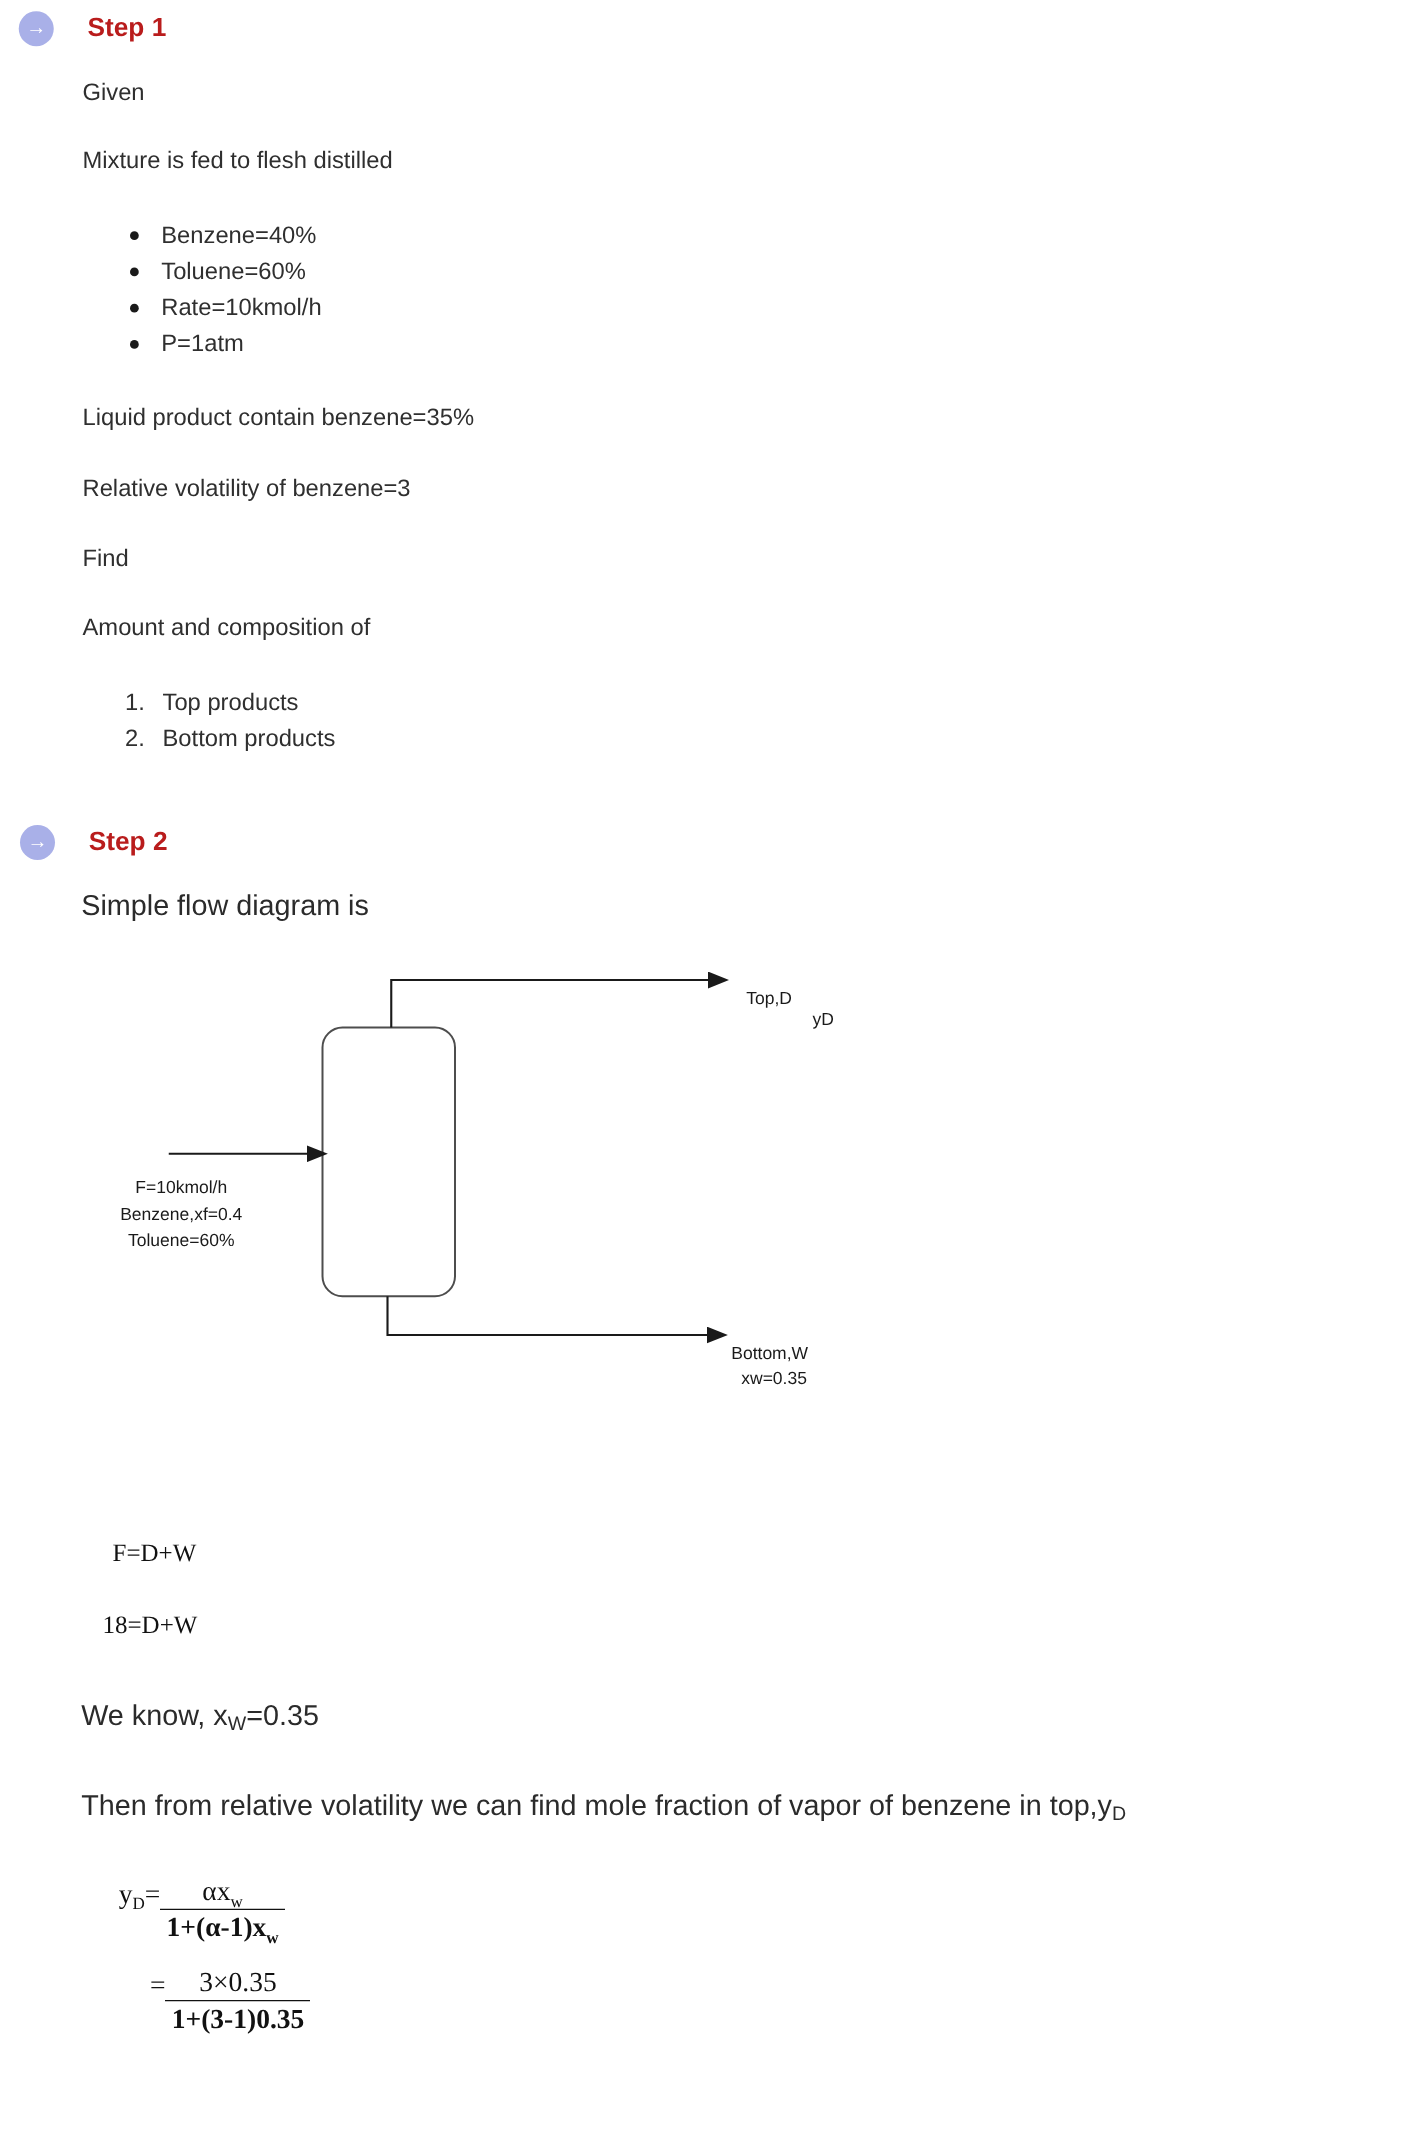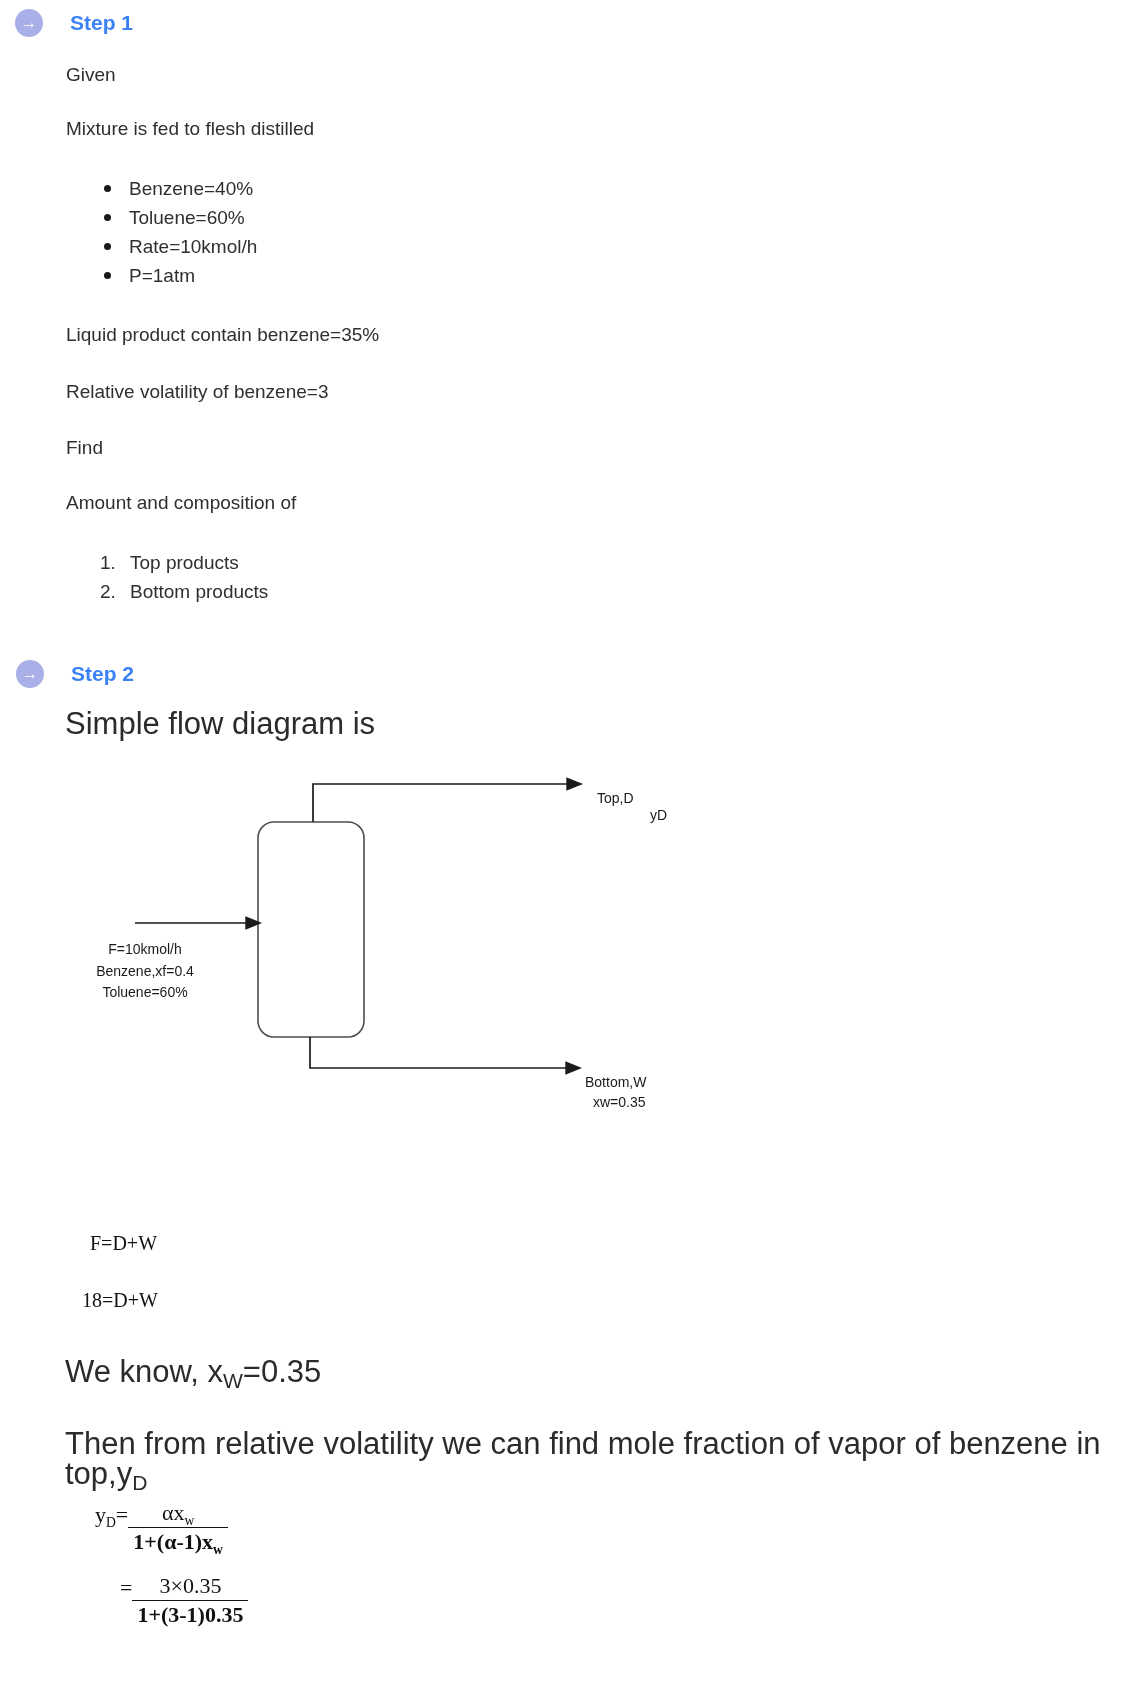--- a/index.html
+++ b/index.html
@@ -16,25 +16,25 @@
   .step-row{display:flex;align-items:center;height:28px;}
   .step-icon{
     width:28px;height:28px;border-radius:50%;
     background:#a9b0e8;color:#ffffff;
     display:flex;align-items:center;justify-content:center;
     font-size:16px;font-weight:bold;line-height:1;
     user-select:none;
   }
   .step-label{
     margin-left:27px;
-    color:#3b82f6;font-weight:bold;font-size:21px;line-height:28px;
+    color:#b91c1c;font-weight:bold;font-size:21px;line-height:28px;
   }
   
   .body-line{font-size:19px;line-height:24px;color:#2f2f2f;}
-  .section-line{font-size:31px;line-height:30px;color:#2b2b2b;}
+  .section-line{font-size:23px;line-height:30px;color:#2b2b2b;}
   
   .bullet-list{display:flex;flex-direction:column;}
   .bullet-item{display:flex;align-items:center;height:29px;font-size:19px;color:#2f2f2f;}
   .bullet-dot{
     width:7px;height:7px;border-radius:50%;background:#1a1a1a;
     margin-left:38px;margin-right:18px;flex:0 0 auto;
   }
   
   .num-item{display:flex;height:29px;font-size:19px;color:#2f2f2f;align-items:center;}
   .num-n{width:30px;margin-left:34px;}

